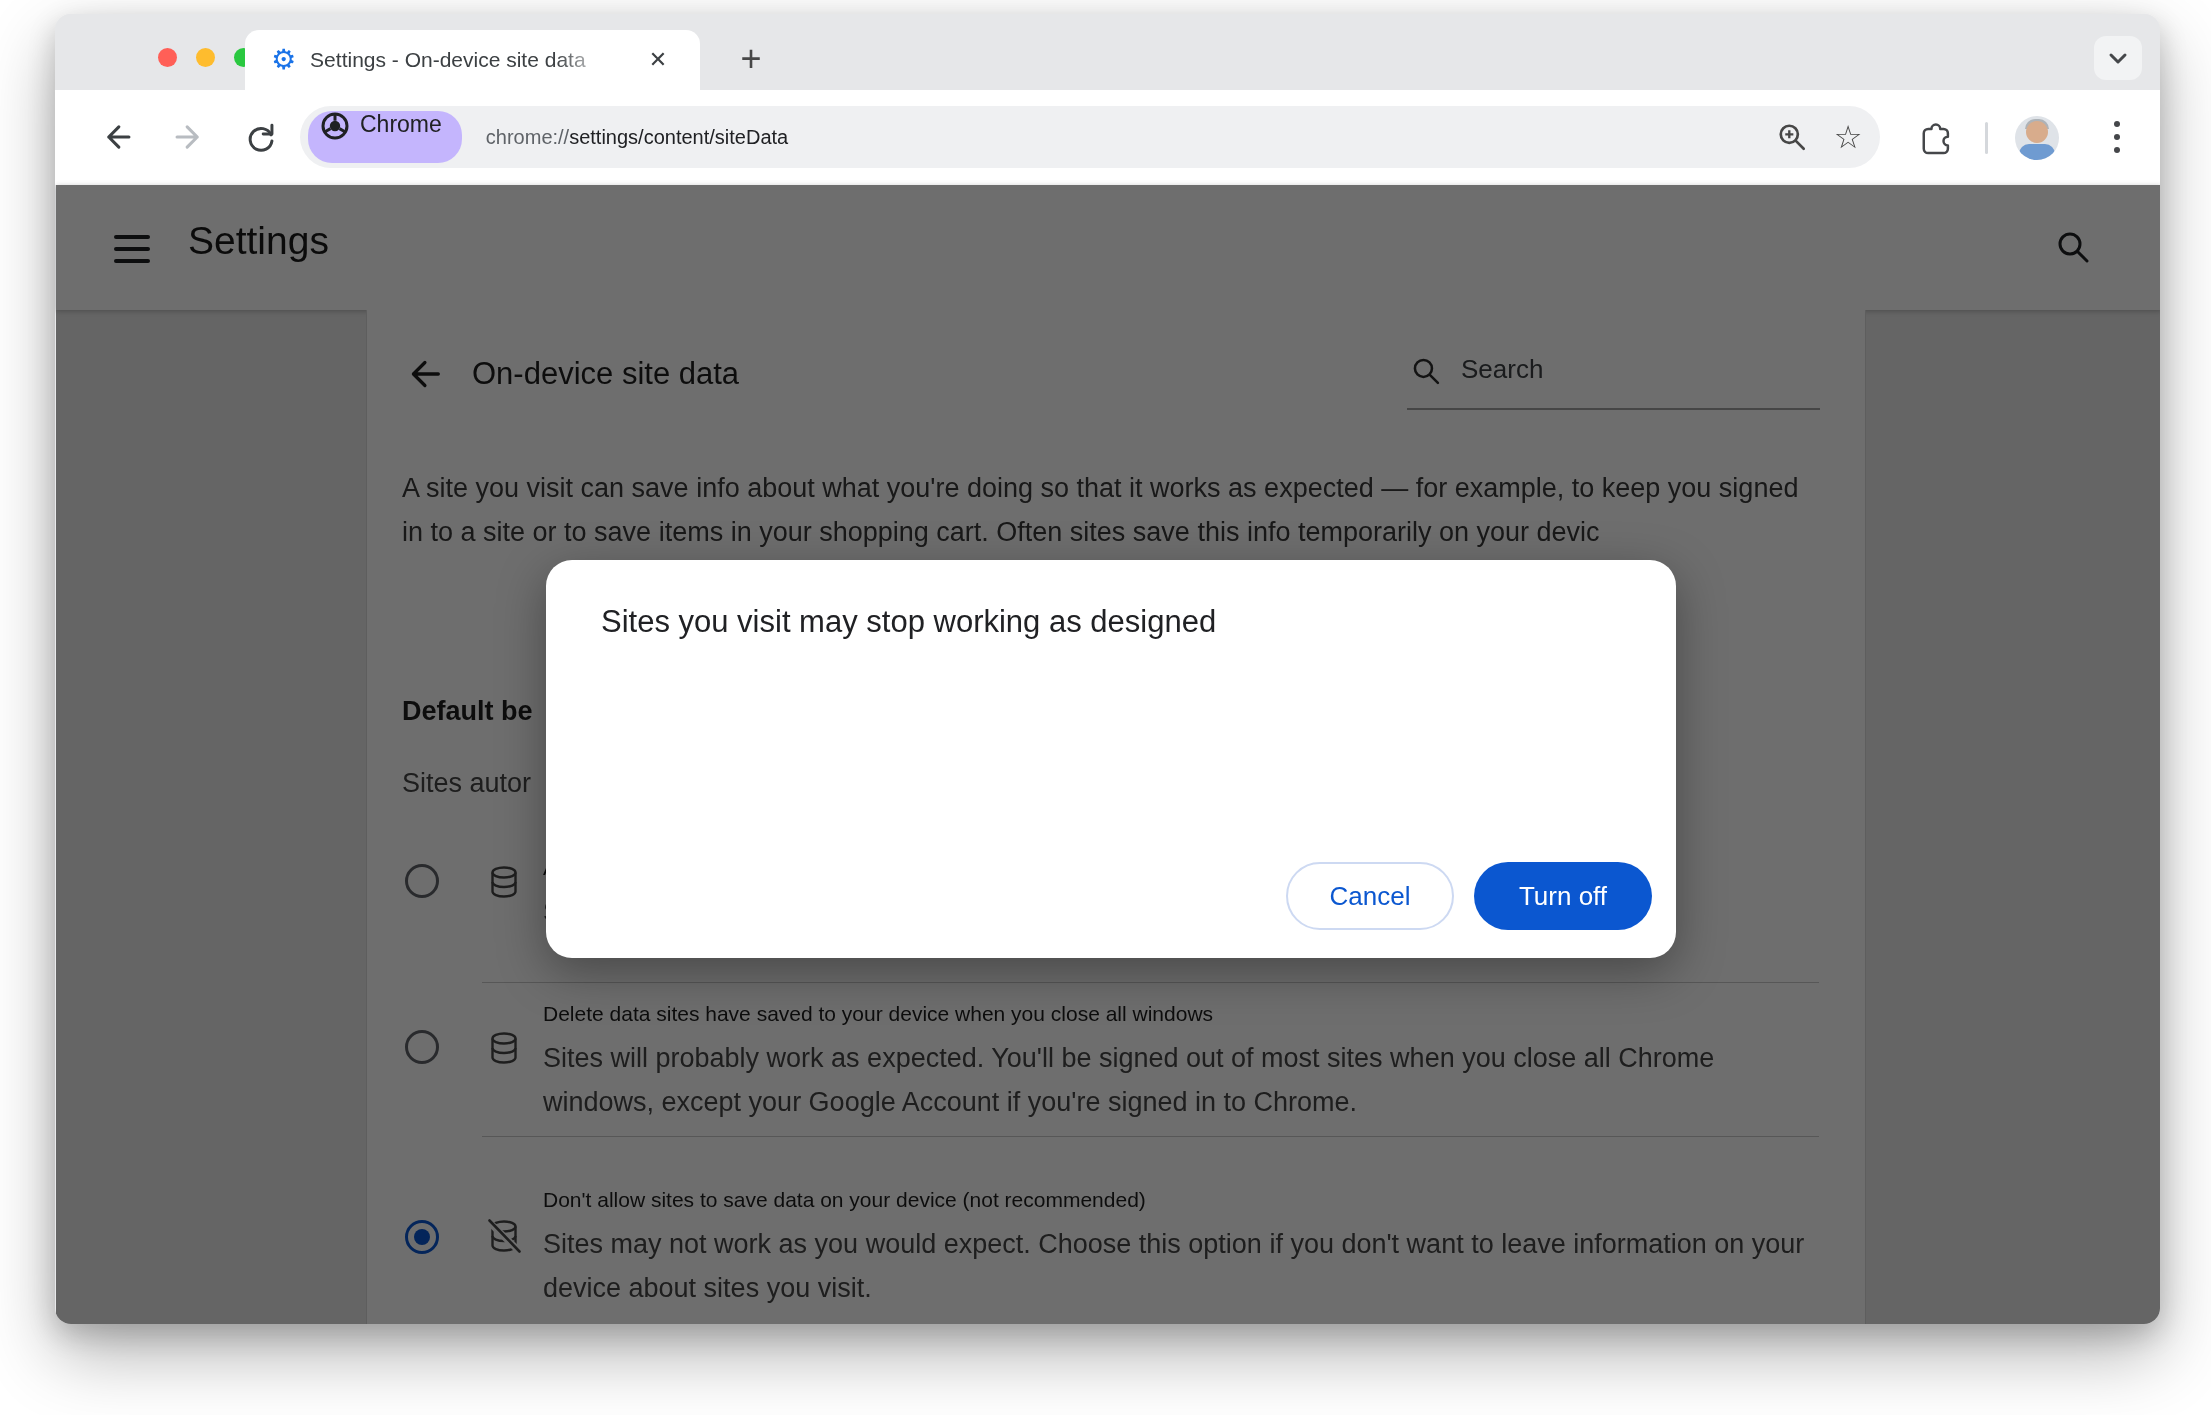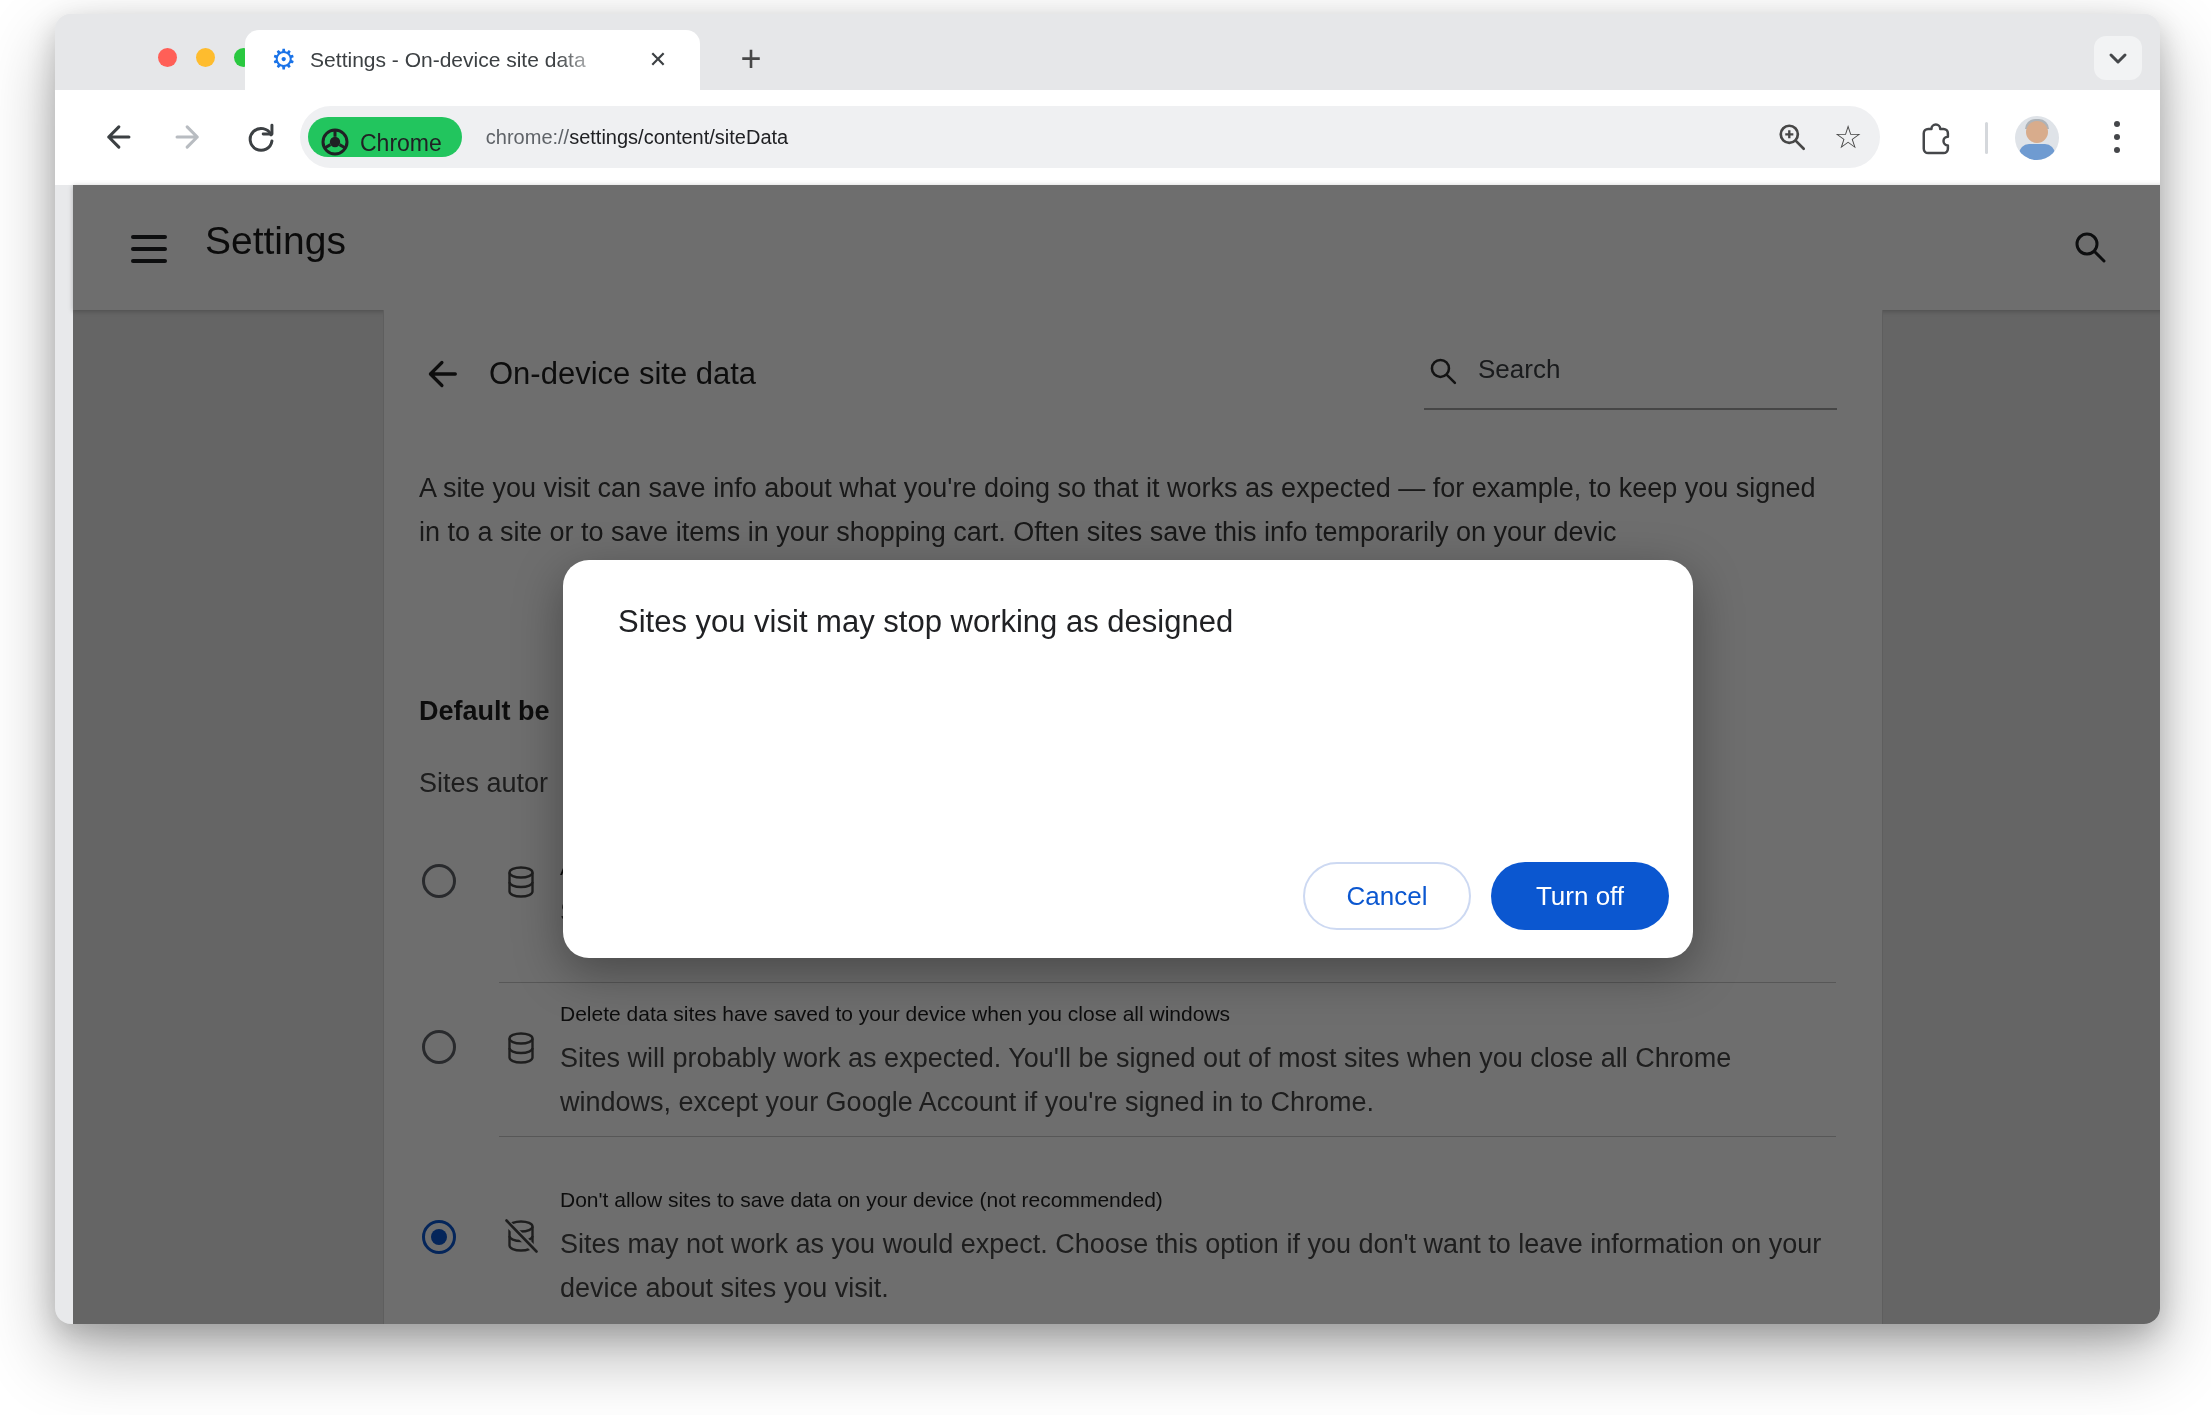--- a/index.html
+++ b/index.html
@@ -36,40 +36,40 @@
 
   
   .toolbar{ position:absolute; left:0; top:76px; width:100%; height:95px; background:#ffffff; }
   .nav-btn{ position:absolute; top:23px; width:48px; height:48px; display:flex; align-items:center; justify-content:center; }
   .btn-back{ left:38px; } .btn-forward{ left:110px; } .btn-reload{ left:182px; }
   .omnibox{
     position:absolute; left:245px; top:16px; width:1580px; height:62px; border-radius:31px; background:#eff0f2;
     display:flex; align-items:center;
   }
   .chrome-chip{
-    margin-left:8px; height:40px; border-radius:24px; background:#22c55e; display:flex; align-items:flex-end; padding:0 20px 0 12px;
+    margin-left:8px; height:52px; border-radius:24px; background:#c4b5fd; display:flex; align-items:flex-start; padding:0 20px 0 12px;
   }
   .chip-label{ margin-left:10px; font-size:23px; font-weight:500; color:#202124; }
   .url{ margin-left:24px; font-size:20px; color:#202124; white-space:nowrap; }
   .url .scheme{ color:#5f6368; }
   .omni-spacer{ flex:1; }
   .omni-icon{ width:48px; height:48px; display:flex; align-items:center; justify-content:center; margin-right:8px; }
   .star-glyph{ font-size:32px; color:#474747; line-height:32px; }
   .toolbar-right-icon{ position:absolute; top:23px; width:48px; height:48px; display:flex; align-items:center; justify-content:center; }
   .ext-btn{ left:1855px; }
   .toolbar-sep{ position:absolute; left:1930px; top:32px; width:3px; height:32px; background:#d5d8dc; border-radius:2px; }
   .avatar{ position:absolute; left:1960px; top:26px; width:44px; height:44px; border-radius:50%; background:#dfe3e8; overflow:hidden; }
   .avatar .head{ position:absolute; left:11px; top:5px; width:22px; height:22px; border-radius:50%; background:#d8ac8c; }
   .avatar .hair{ position:absolute; left:10px; top:3px; width:24px; height:10px; border-radius:12px 12px 0 0; background:#aeb3b8; }
   .avatar .shirt{ position:absolute; left:4px; top:28px; width:36px; height:20px; border-radius:10px 10px 0 0; background:#6f9bd1; }
   .kebab{ position:absolute; left:2038px; top:23px; width:48px; height:48px; display:flex; flex-direction:column; align-items:center; justify-content:center; gap:7px; }
   .kebab span{ width:6px; height:6px; border-radius:50%; background:#45474a; }
 
   
-  .content{ position:absolute; left:18px; top:171px; width:100%; height:1139px; background:#e9e9e9; }
+  .content{ position:absolute; left:1px; top:171px; width:100%; height:1139px; background:#e9e9e9; }
   .settings-header{
     position:absolute; left:0; top:0; width:100%; height:125px; background:#ffffff;
     box-shadow:0 1px 5px rgba(0,0,0,.25);
   }
   .hamburger{ position:absolute; left:58px; top:40px; width:48px; height:48px; display:flex; flex-direction:column; justify-content:center; gap:8px; }
   .hamburger span{ display:block; width:36px; height:4px; border-radius:2px; background:#202124; }
   .settings-title{ position:absolute; left:132px; top:34px; font-size:39px; font-weight:500; color:#1b1b1b; }
   .header-search{ position:absolute; right:64px; top:38px; width:48px; height:48px; display:flex; align-items:center; justify-content:center; }
 
   .card{

